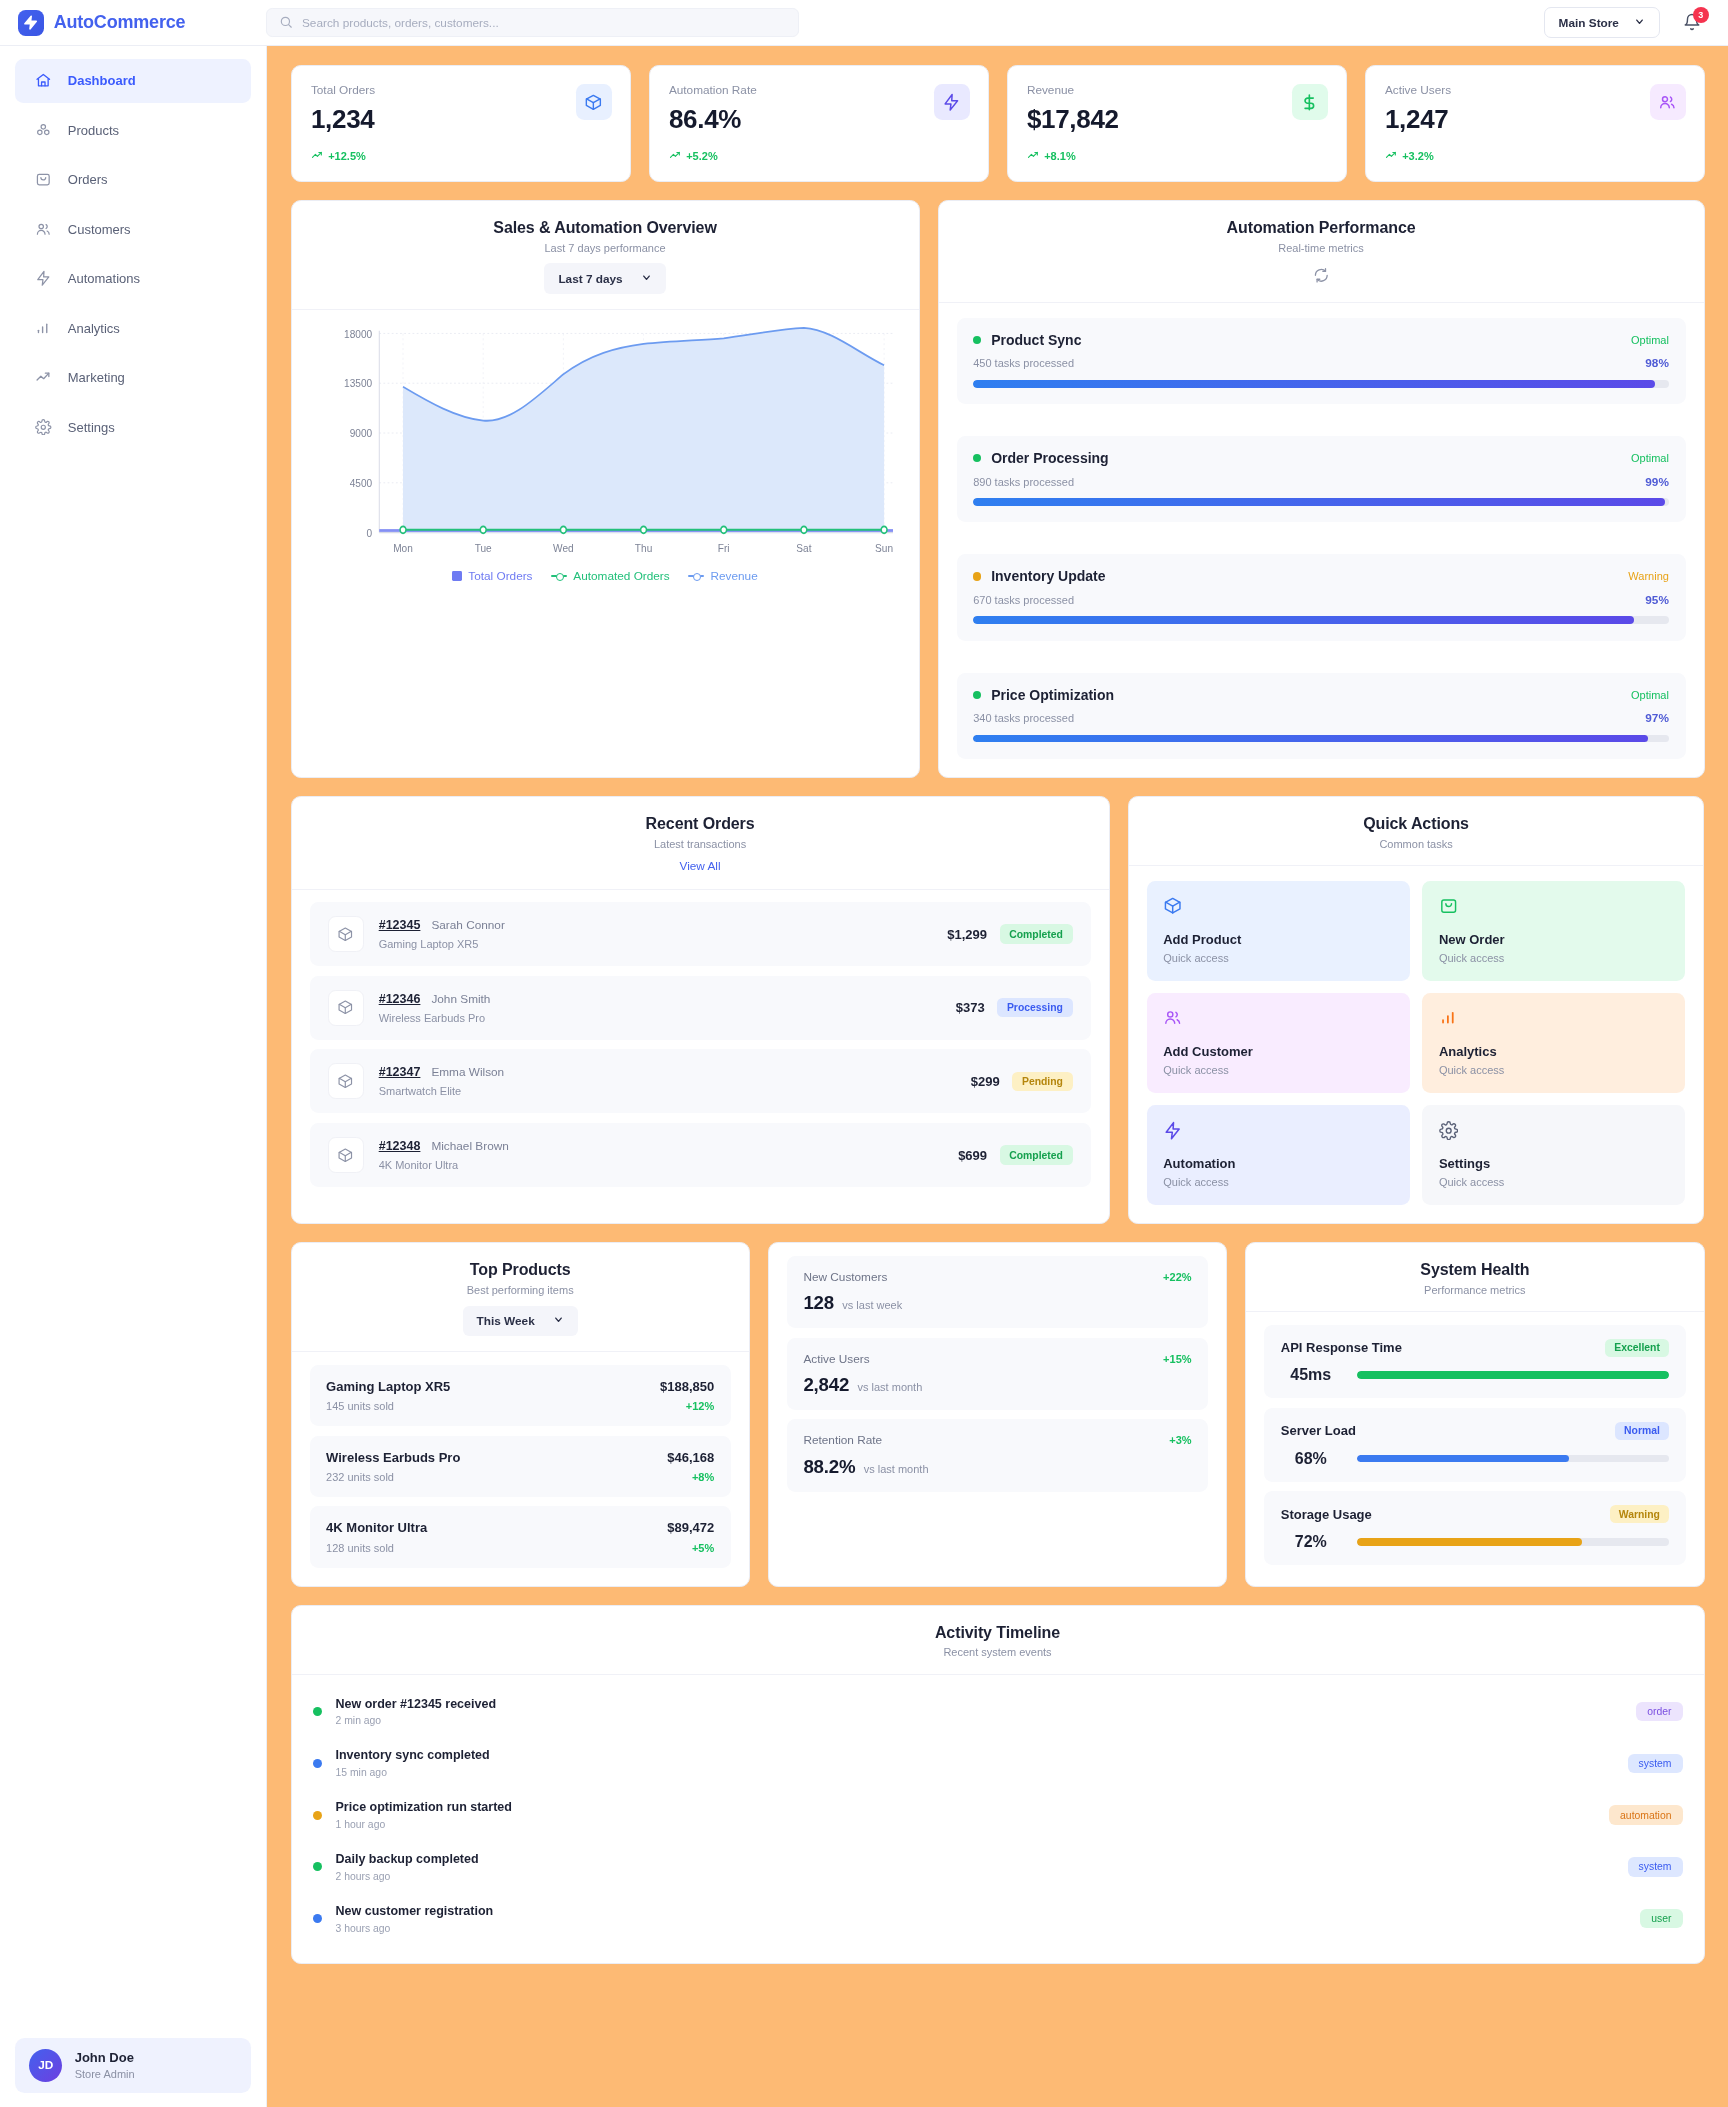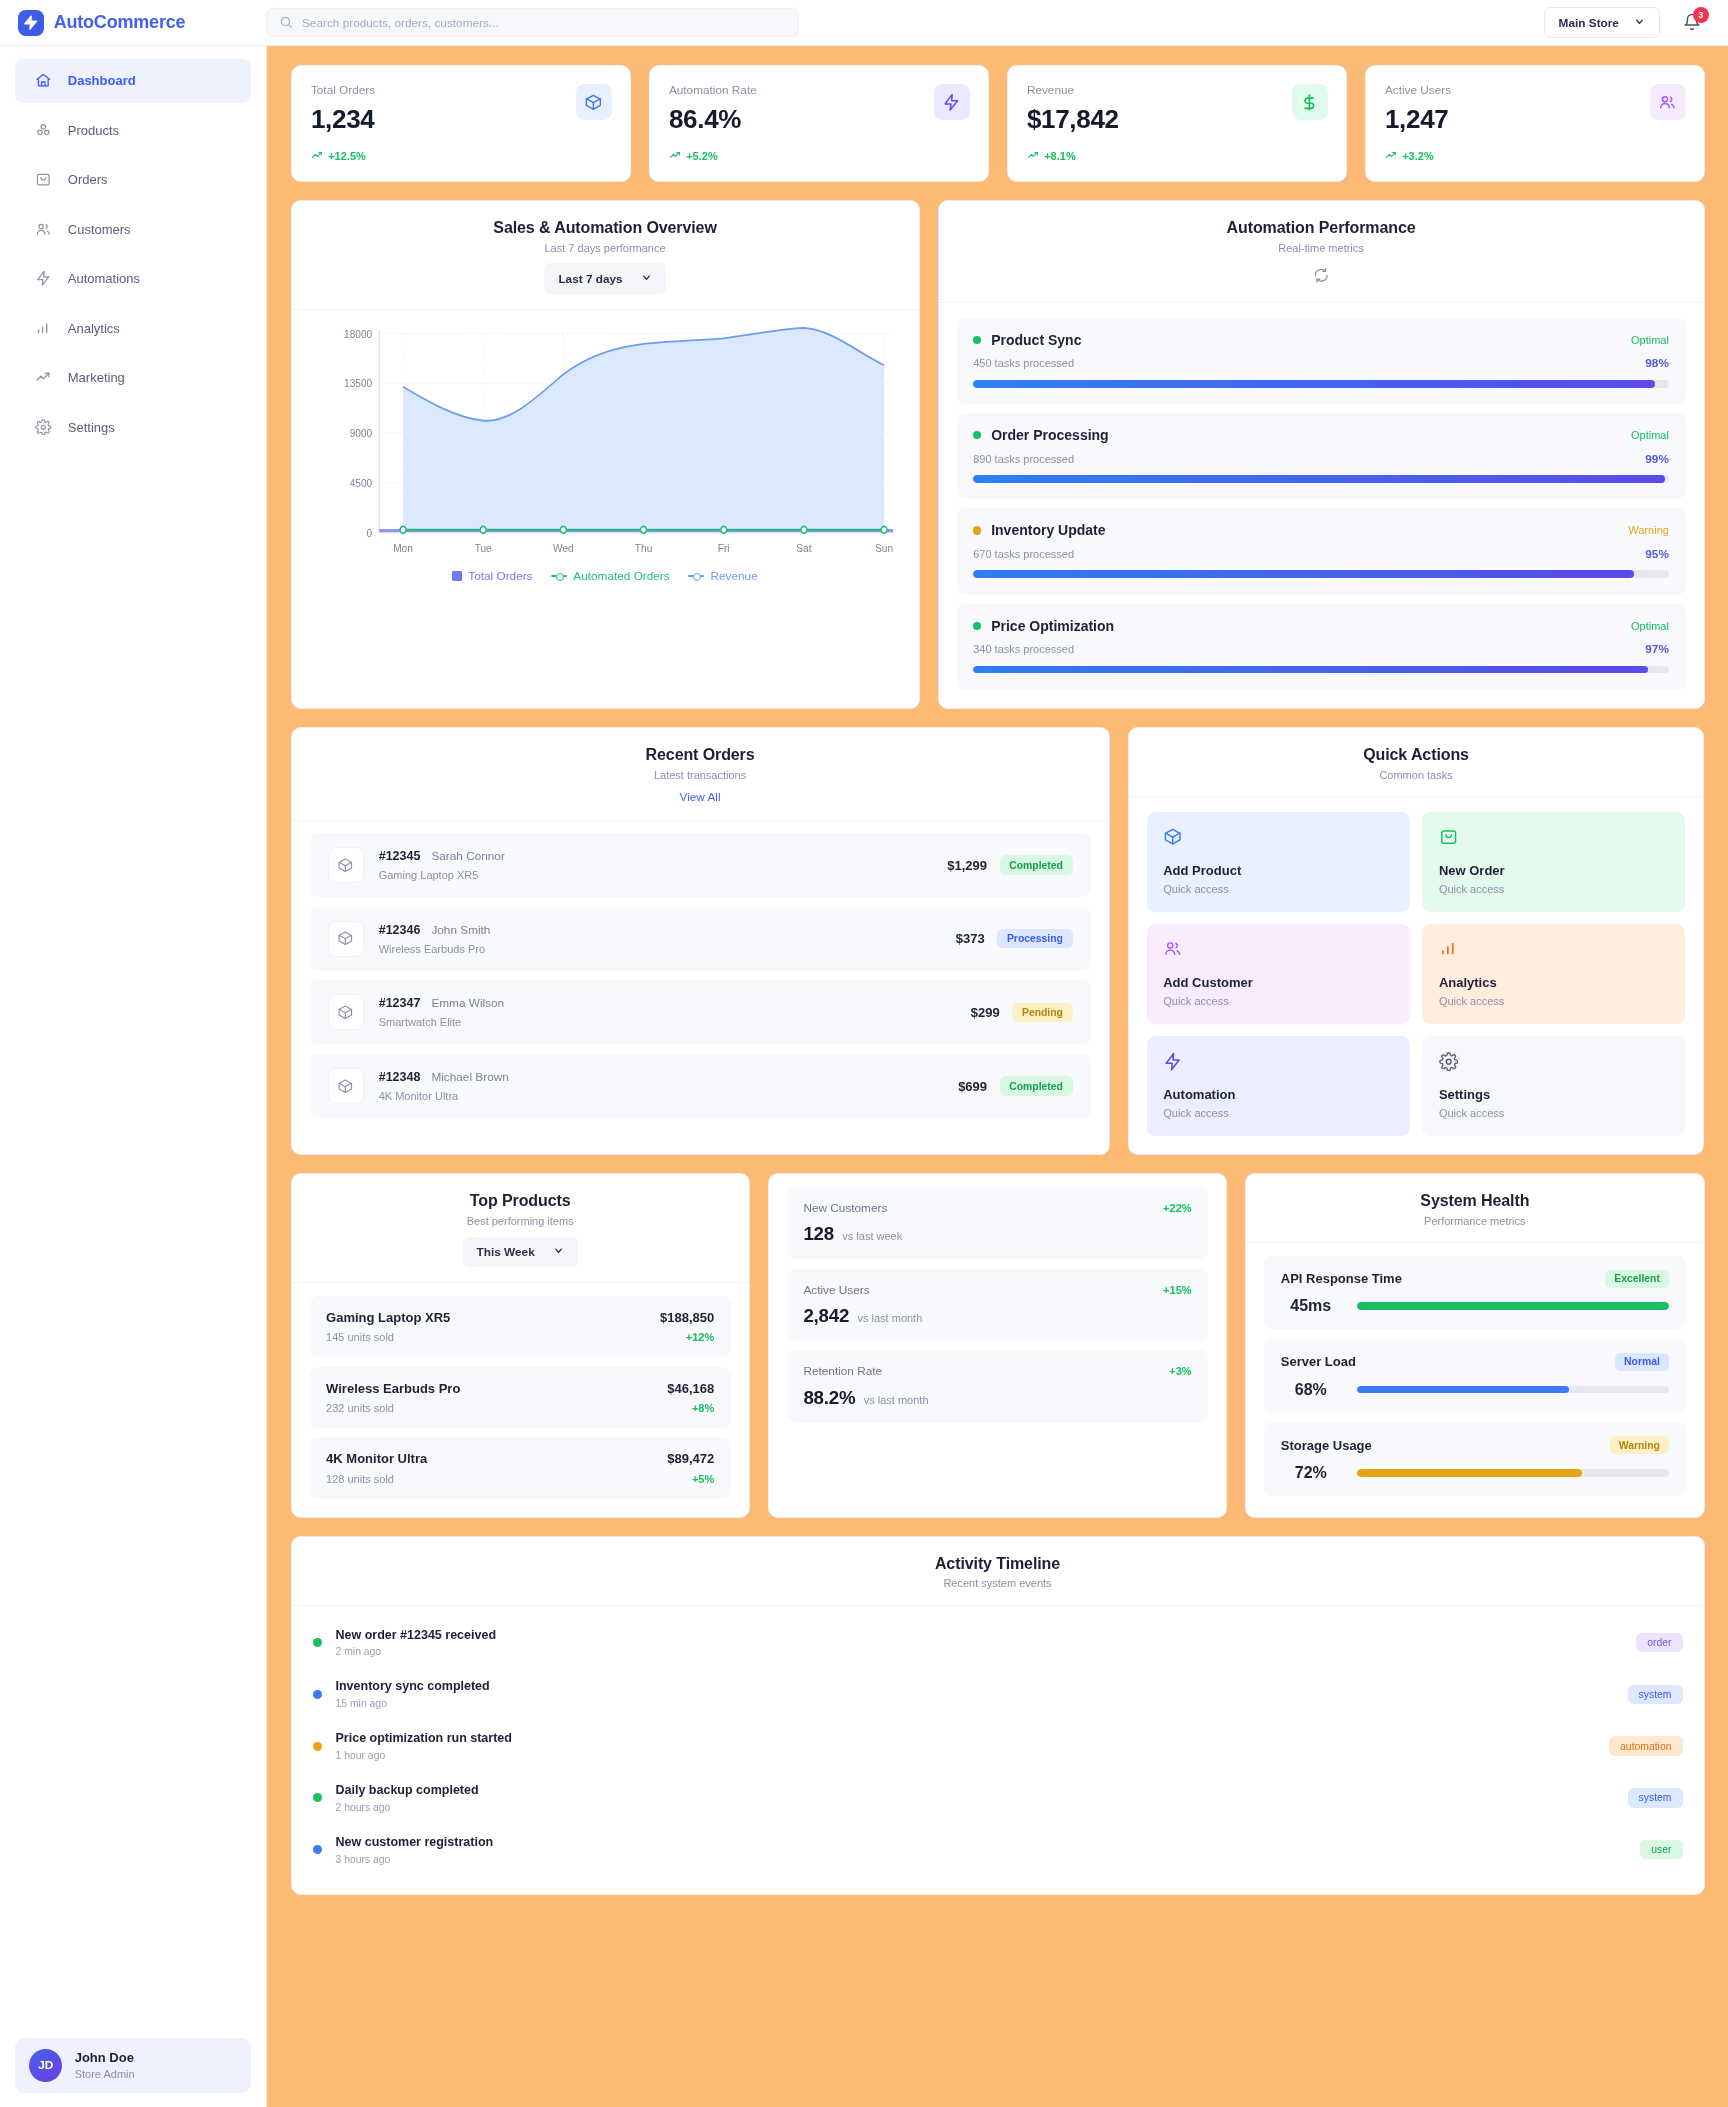--- a/index.html
+++ b/index.html
@@ -138,21 +138,21 @@
   }
   .lg { display: flex; align-items: center; gap: 6.2px; }
   .lg-sq { width: 9.7px; height: 9.7px; border-radius: 1.4px; }
   .lg-line { width: 16.6px; height: 2.1px; position: relative; border-radius: 1.4px; }
   .lg-line::after {
     content: ""; position: absolute; left: 5.5px; top: -2.1px;
     width: 6.2px; height: 6.2px; border-radius: 50%; background: #fff; border: 1.4px solid currentColor;
   }
 
   
-  .perf-list { padding: 15.2px 18px 18px; display: flex; flex-direction: column; gap: 9px; }
+  .perf-list { padding: 15.2px 18px 18px; display: flex; flex-direction: column; gap: 32px; }
   .perf-item { background: #f8f9fc; border-radius: 8.3px; padding: 14px 16.6px 16.6px; }
   .perf-top { display: flex; align-items: center; justify-content: space-between; }
   .perf-name { display: flex; align-items: center; gap: 9.7px; font-size: 14px; font-weight: 700; color: #1d2134; }
   .dot { width: 8.3px; height: 8.3px; border-radius: 50%; flex: none; }
   .perf-status { font-size: 11px; font-weight: 500; }
   .perf-mid { display: flex; align-items: center; justify-content: space-between; margin-top: 8.3px; }
   .perf-tasks { font-size: 11px; color: #8b91a5; }
   .perf-pct { font-size: 11.8px; font-weight: 700; color: #4f5bd5; }
   .bar-track { height: 7.6px; border-radius: 4.2px; background: #e6e8ef; margin-top: 9.7px; overflow: hidden; }
   .bar-fill { height: 100%; border-radius: 4.2px; background: linear-gradient(90deg,#2f7ff0,#5b4ae8); }
@@ -164,21 +164,21 @@
     background: #f8f9fc; border-radius: 8.3px; padding: 14px 18px;
     display: flex; align-items: center; gap: 15.2px;
   }
   .order-thumb {
     width: 36px; height: 36px; border-radius: 7.6px; background: #fff;
     display: flex; align-items: center; justify-content: center; flex: none;
     border: 0.7px solid #f0f1f6;
   }
   .order-main { flex: 1; min-width: 0; }
   .order-line1 { display: flex; align-items: baseline; gap: 11px; }
-  .order-id { font-size: 12.5px; font-weight: 700; color: #1d2134; }
+  .order-id { font-size: 12.5px; font-weight: 700; color: #1d2134; text-decoration: underline; }
   .order-cust { font-size: 11.8px; color: #7b8196; }
   .order-prod { font-size: 11px; color: #8b91a5; margin-top: 6.2px; }
   .order-right { display: flex; align-items: center; gap: 12.5px; flex: none; }
   .order-amt { font-size: 13px; font-weight: 700; color: #1d2134; }
   .tag { border-radius: 5.5px; padding: 4.2px 9.7px; font-size: 10.4px; font-weight: 600; white-space: nowrap; }
   .tag-completed { background: #d8f8e3; color: #15a04e; }
   .tag-processing { background: #dce6ff; color: #3a5bf0; }
   .tag-pending    { background: #fdf0c4; color: #b5860d; }
 
   .qa-grid { padding: 15.2px 18px 18px; display: grid; grid-template-columns: 1fr 1fr; gap: 12.5px; }

